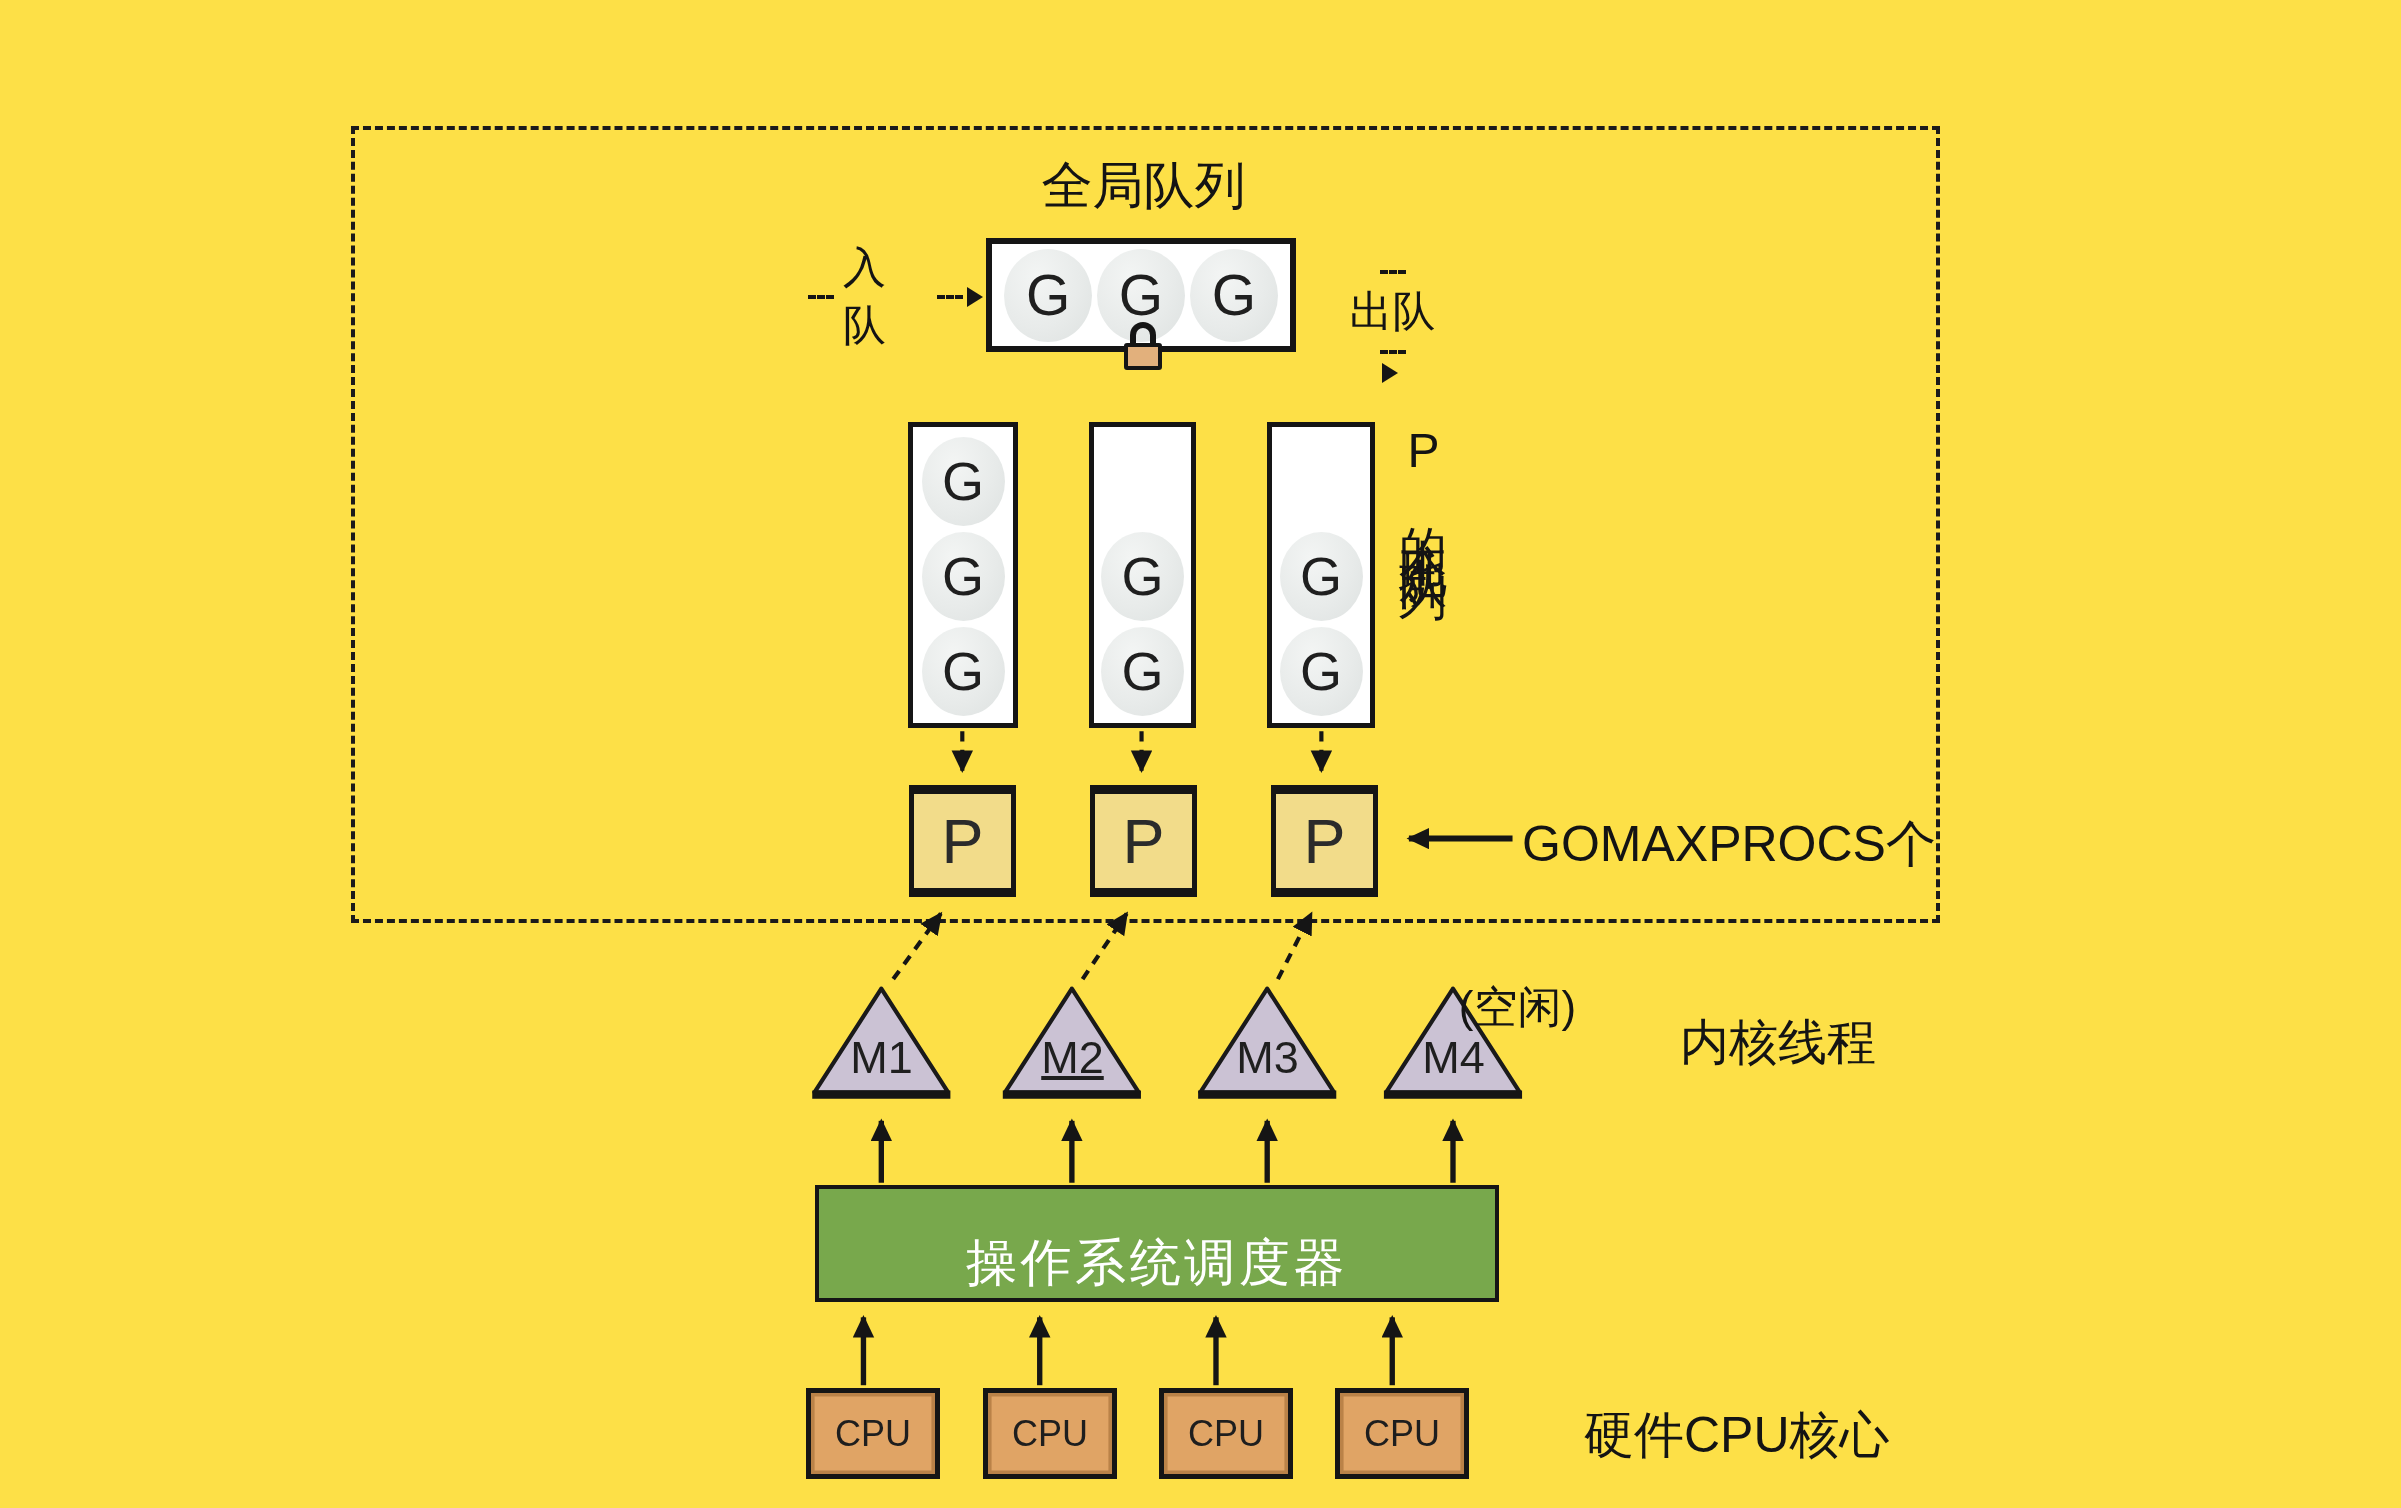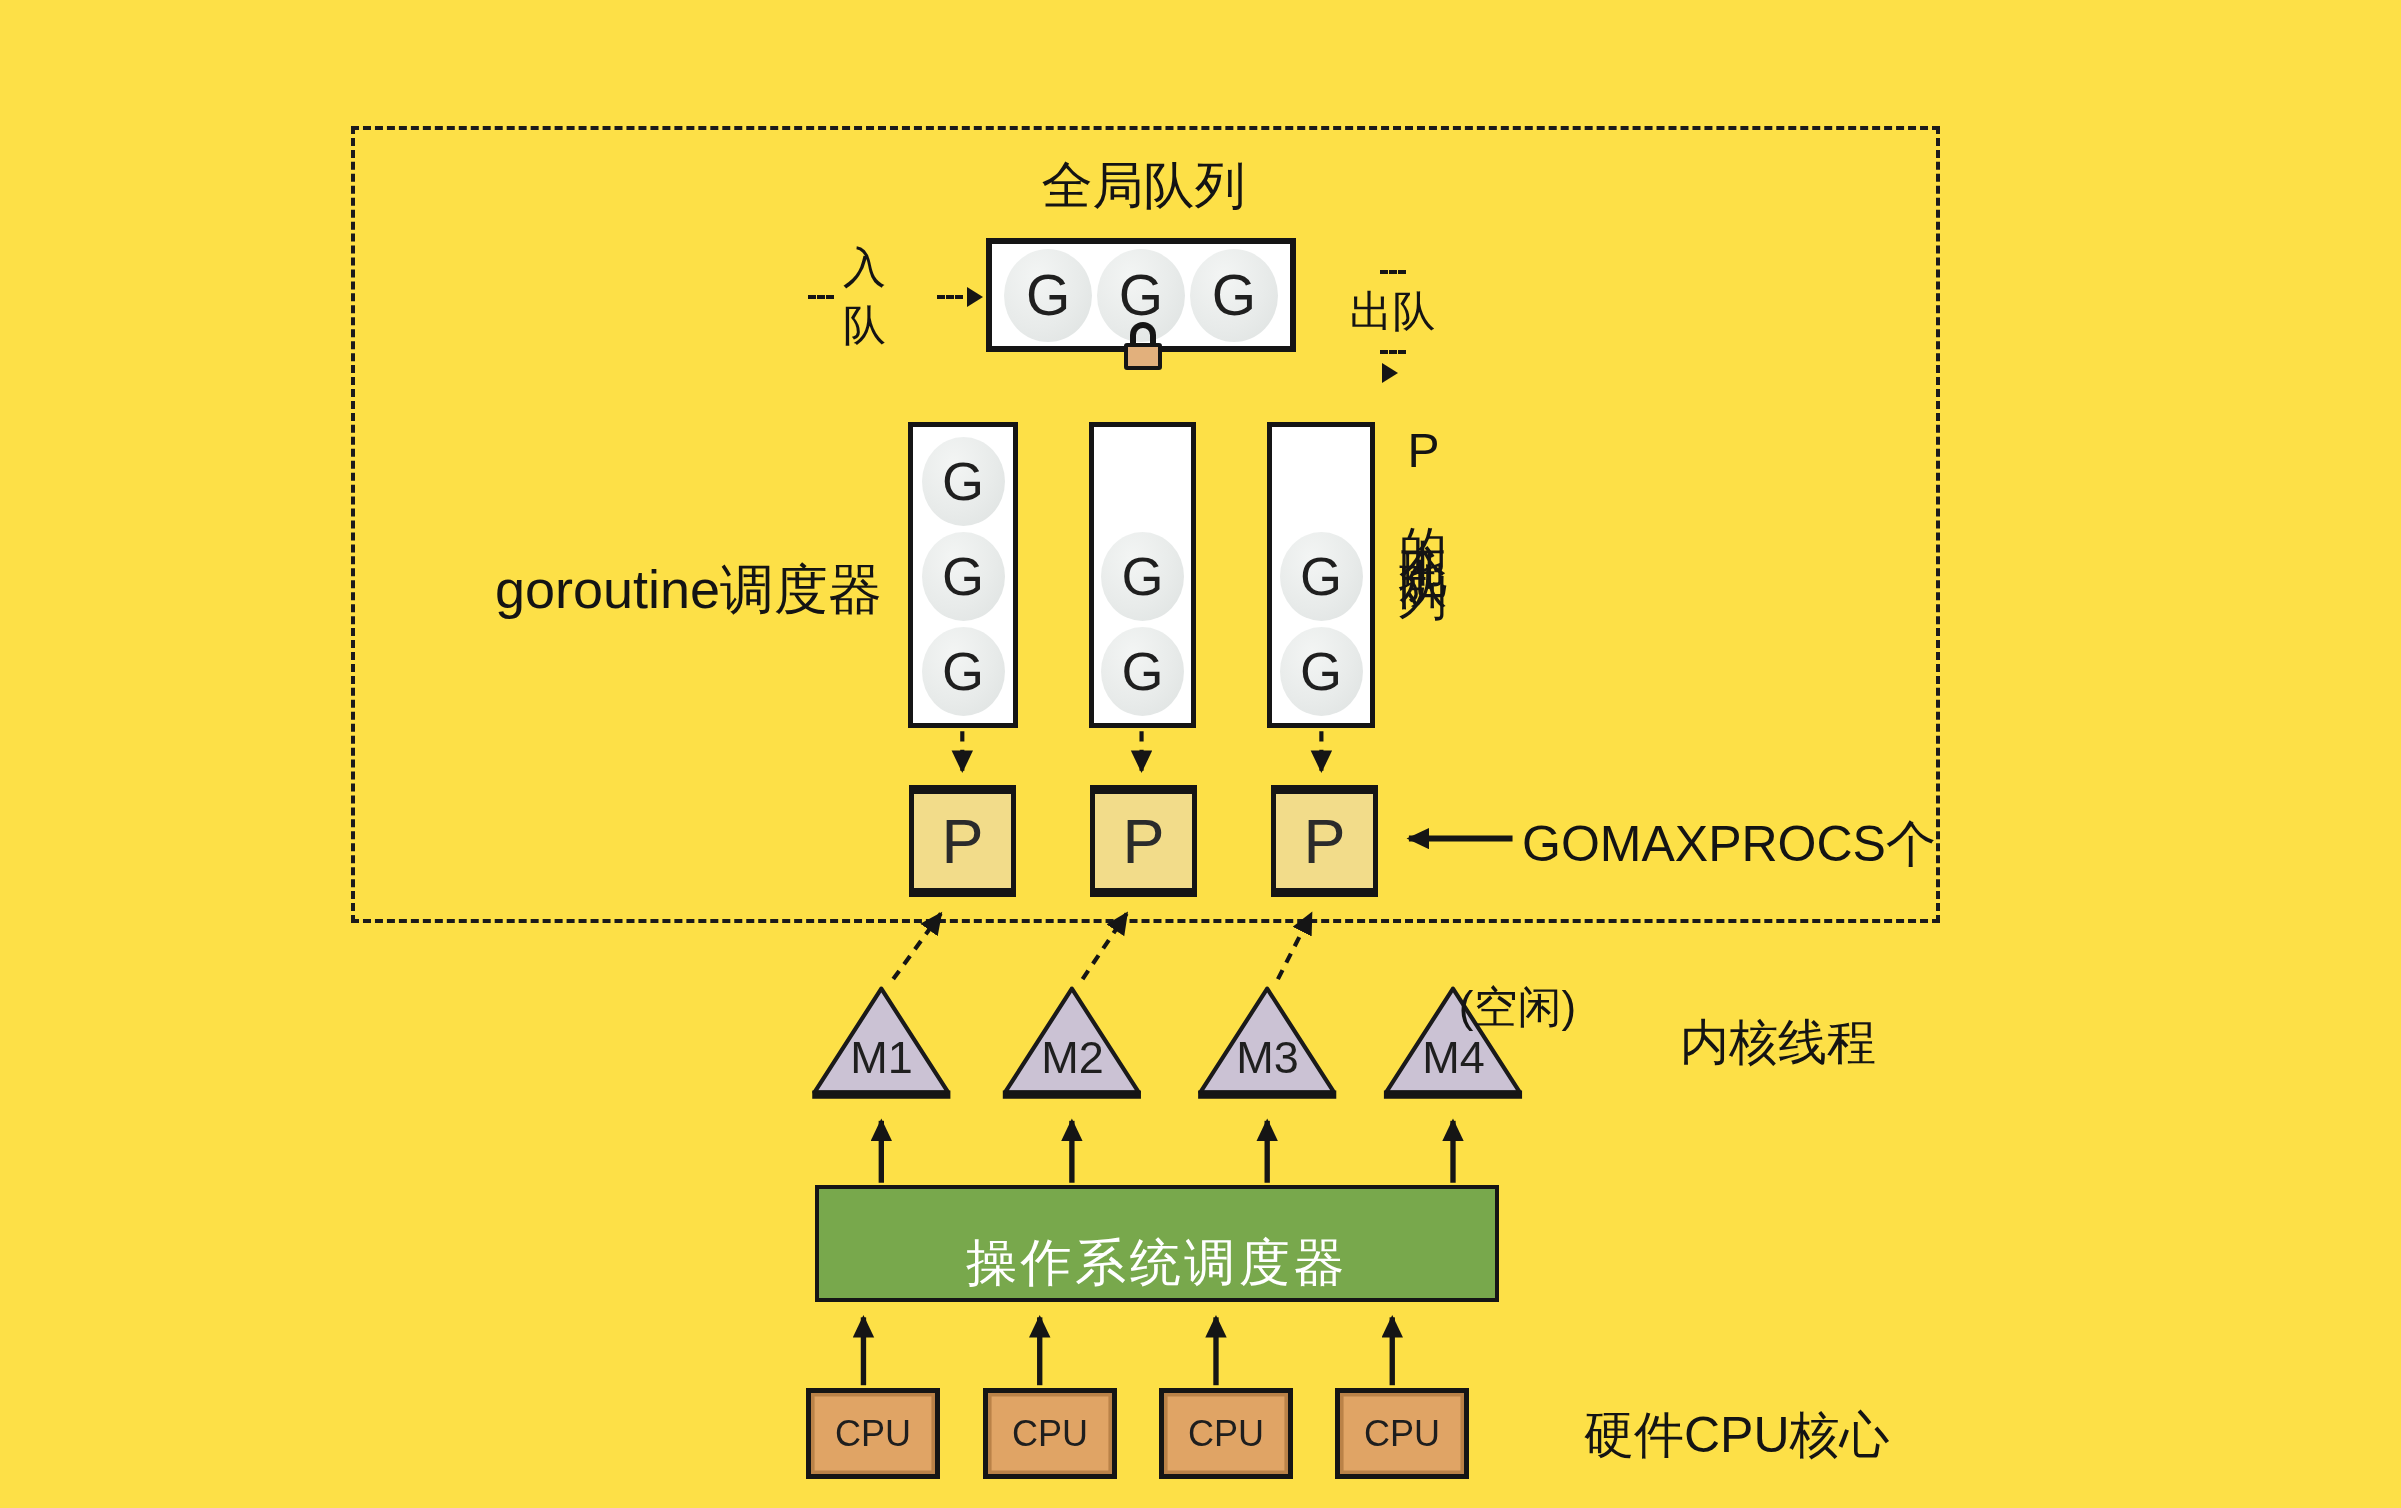--- a/index.html
+++ b/index.html
@@ -41,21 +41,21 @@
   .plocal{left:1391px;top:424px;font-size:48px;writing-mode:vertical-rl;text-orientation:upright;
     letter-spacing:12px;}
   
   .pbox{top:785px;width:107px;height:112px;background:#f2dc8a;border:5.4px solid #151515;
     border-top-width:9.5px;border-bottom-width:9.5px;box-sizing:border-box;z-index:2;
     display:flex;align-items:center;justify-content:center;font-size:63px;color:#2b2b2b;}
   #p1{left:909px;} #p2{left:1090px;} #p3{left:1271px;}
   .gomax-label{left:1522px;top:811px;font-size:50px;}
   
   .m-label{top:1032px;width:119px;text-align:center;font-size:45px;color:#1f1f1f;z-index:3;}
-  #ml1{left:822px;} #ml2{left:1013px;} #ml3{left:1208px;} #ml4{left:1394px;}
+  #ml1{left:822px;} #ml2{left:1013px;text-decoration:underline;} #ml3{left:1208px;} #ml4{left:1394px;}
   .idle-label{left:1428px;top:978px;width:179px;text-align:center;font-size:44px;z-index:4;}
   .kernel-label{left:1680px;top:1010px;font-size:49px;}
   
   .green-box{left:815px;top:1185px;width:684px;height:117px;background:#78a84c;border:4.8px solid #151515;
     box-sizing:border-box;display:flex;align-items:flex-end;justify-content:center;color:#ffffff;
     font-size:51px;letter-spacing:3.6px;z-index:2;}
   
   .cpu{top:1388px;width:134px;height:91px;background:#e0a465;border:5.4px solid #151515;box-sizing:border-box;
     box-shadow:inset 0 0 0 3.6px rgba(88,44,0,0.28);display:flex;align-items:center;justify-content:center;
     font-size:36px;color:#1e1e1e;z-index:2;}
@@ -171,21 +171,20 @@
     <div class="lock-body"></div>
   </div>
 
   <div class="abs flowlabel dequeue">
     <span class="dashseg"></span>
     <span>出队</span>
     <span class="dashseg"></span>
     <span class="ah-right"></span>
   </div>
 
-  <div class="abs gor-label">goroutine调度器</div>
 
   <div id="lq1" class="abs lq">
     <div class="gblob">
       <span>G</span>
       </div>
     <div class="gblob">
       <span>G</span>
       </div>
     <div class="gblob">
       <span>G</span>

